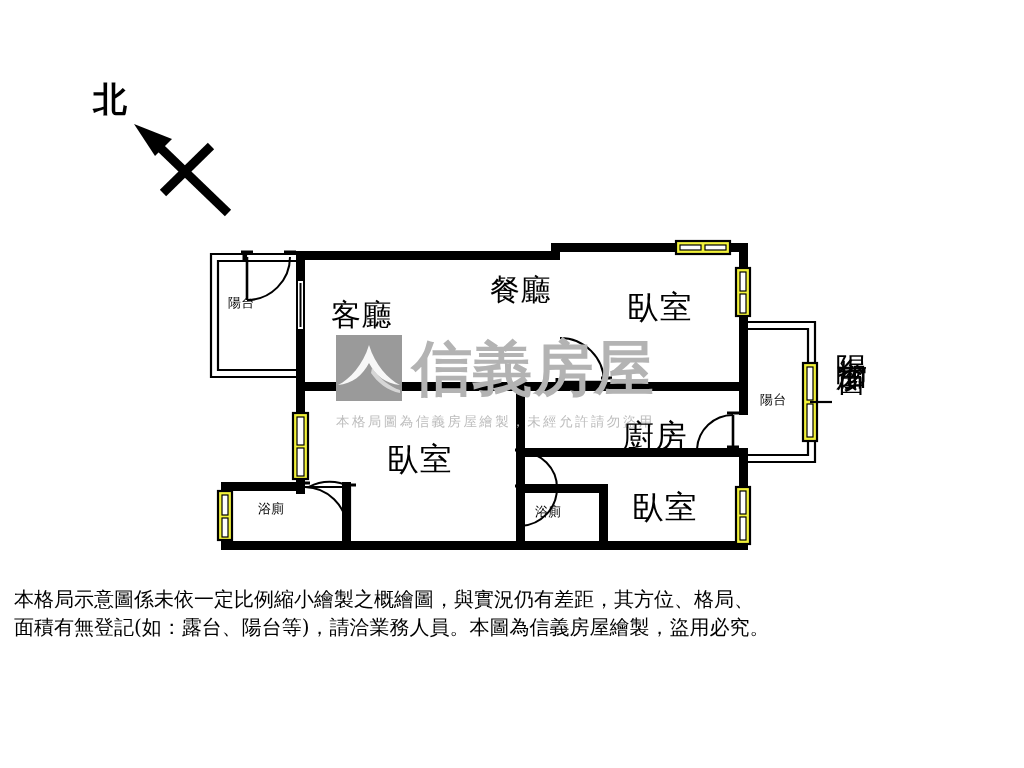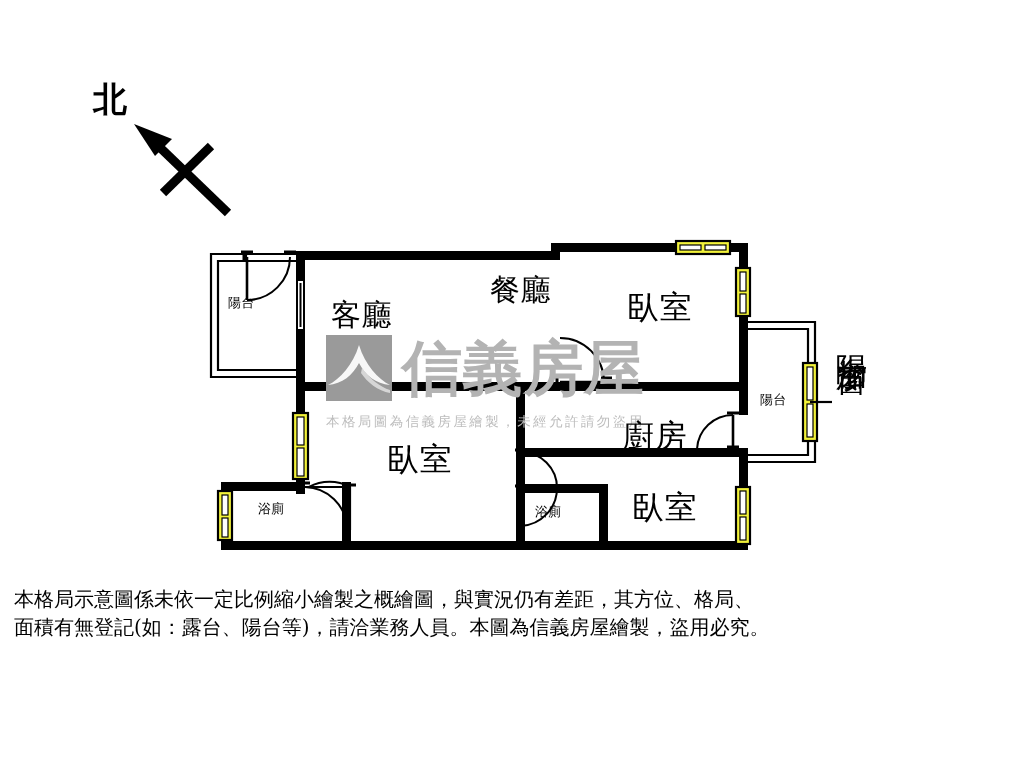--- a/index.html
+++ b/index.html
@@ -53,21 +53,21 @@
     font-family: "DejaVu Serif", "Liberation Serif", serif;
     font-size: 20px;
     line-height: 1.42;
     color: #000;
     text-align: left;
   }
   #disclaimer div { white-space: nowrap; }
   
   #watermark {
     position: absolute;
-    left: 326px;
+    left: 336px;
     top: 335px;
     width: 370px;
     height: 100px;
     pointer-events: none;
   }
   #wm-row {
     display: flex;
     align-items: center;
     height: 66px;
   }

